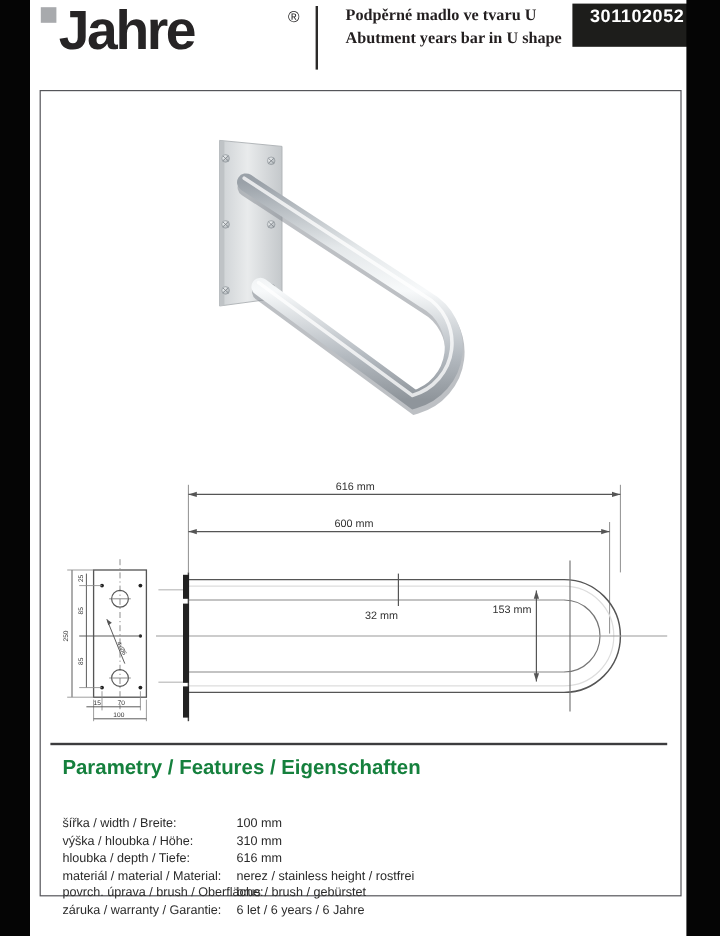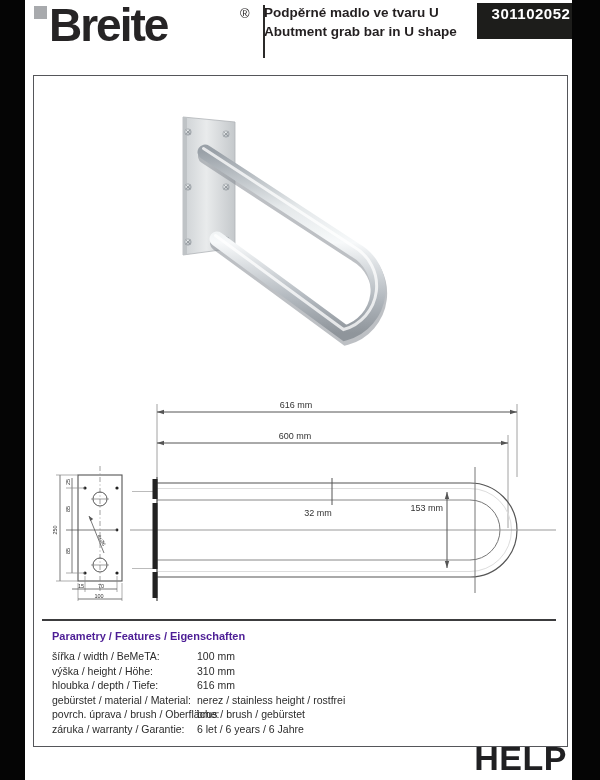--- a/index.html
+++ b/index.html
@@ -7,58 +7,58 @@
   #page{position:absolute;left:0;top:0;width:600px;height:780px;background:#ffffff;}
   .strip{position:absolute;top:0;height:780px;background:#050505;}
   .strip.left{left:0;width:25px;}
   .strip.right{left:572px;width:28px;}
 
   
   .logo-square{position:absolute;left:34px;top:6px;width:13px;height:13px;background:#a8aaad;}
   .logo-text{position:absolute;left:49px;top:2px;font-size:46px;font-weight:700;letter-spacing:-2px;color:#262425;line-height:1;}
   .logo-reg{position:absolute;left:240px;top:6px;font-size:13px;color:#262425;font-weight:400;}
   .header-divider{position:absolute;left:263px;top:5px;width:2px;height:53px;background:#2b2a29;}
-  .title-block{position:absolute;left:264px;top:3px;width:200px;}
+  .title-block{position:absolute;left:288px;top:3px;width:200px;font-family:Liberation Serif, serif;}
   .title-line{font-size:13.5px;font-weight:700;color:#231f20;line-height:19px;white-space:nowrap;}
   .code-badge{position:absolute;left:477px;top:3px;width:108px;height:36px;background:#1d1d1b;color:#ffffff;
     font-size:15px;font-weight:700;text-align:center;line-height:21px;letter-spacing:0.5px;}
 
   
   .main-frame{position:absolute;left:33px;top:75px;width:533px;height:670px;border:1px solid #55565a;background:#ffffff;}
 
   .photo-svg{position:absolute;left:135px;top:90px;}
   .drawing-svg{position:absolute;left:25px;top:385px;}
 
   .separator{position:absolute;left:42px;top:619px;width:514px;height:2px;background:#3c3c3e;}
 
   .params{position:absolute;left:52px;top:630px;width:480px;}
-  .params-heading{font-size:11px;font-weight:700;color:#4c1d95;margin-bottom:7px;}
+  .params-heading{font-size:17px;font-weight:700;color:#15803d;margin-bottom:29px;}
   .param-row{position:relative;height:14.5px;font-size:10.5px;color:#2b2b2b;line-height:14.5px;}
   .param-label{position:absolute;left:0;top:0;white-space:nowrap;}
   .param-value{position:absolute;left:145px;top:0;white-space:nowrap;text-align:center;}
 
   .help-text{position:absolute;left:430px;top:741px;width:137px;text-align:right;font-size:34px;
     font-weight:700;color:#202022;letter-spacing:0.5px;line-height:1;}
 
   svg text{font-family:"Liberation Sans",sans-serif;fill:#333333;}
 </style>
 </head>
 <body>
 
 <div id="page">
 
   <div class="strip left"></div>
 
   <div class="logo-square"></div>
-  <div class="logo-text">Breite</div>
+  <div class="logo-text">Jahre</div>
   <div class="logo-reg">®</div>
   <div class="header-divider"></div>
   <div class="title-block">
     <div class="title-line">Podpěrné madlo ve tvaru U</div>
-    <div class="title-line">Abutment grab bar in U shape</div>
+    <div class="title-line">Abutment years bar in U shape</div>
   </div>
   <div class="code-badge">301102052</div>
 
   <div class="main-frame"></div>
 
   <svg class="photo-svg" width="310" height="290" viewBox="0 0 310 290">
     <defs>
       <linearGradient id="plateGrad" x1="0" y1="0" x2="1" y2="0">
         <stop offset="0" stop-color="#cdd1d4"></stop>
           <stop offset="0.45" stop-color="#e9ebec"></stop>
@@ -188,41 +188,40 @@
       <text x="101" y="587.5" font-size="5.5" text-anchor="middle">70</text>
       <text x="99" y="597.5" font-size="5.5" text-anchor="middle">100</text>
     </g>
   </svg>
 
   <div class="separator"></div>
 
   <div class="params">
     <div class="params-heading">Parametry / Features / Eigenschaften</div>
     <div class="param-row">
-      <span class="param-label">šířka / width / BeMeTA:</span>
+      <span class="param-label">šířka / width / Breite:</span>
       <span class="param-value">100 mm</span>
     </div>
     <div class="param-row">
-      <span class="param-label">výška / height / Höhe:</span>
+      <span class="param-label">výška / hloubka / Höhe:</span>
       <span class="param-value">310 mm</span>
     </div>
     <div class="param-row">
       <span class="param-label">hloubka / depth / Tiefe:</span>
       <span class="param-value">616 mm</span>
     </div>
     <div class="param-row">
-      <span class="param-label">gebürstet / material / Material:</span>
+      <span class="param-label">materiál / material / Material:</span>
       <span class="param-value">nerez / stainless height / rostfrei</span>
     </div>
     <div class="param-row">
       <span class="param-label">povrch. úprava / brush / Oberfläche:</span>
       <span class="param-value">brus / brush / gebürstet</span>
     </div>
     <div class="param-row">
       <span class="param-label">záruka / warranty / Garantie:</span>
       <span class="param-value">6 let / 6 years / 6 Jahre</span>
     </div>
   </div>
 
-  <div class="help-text">HELP</div>
 
   <div class="strip right"></div>
 </div>
 
 </body></html>

